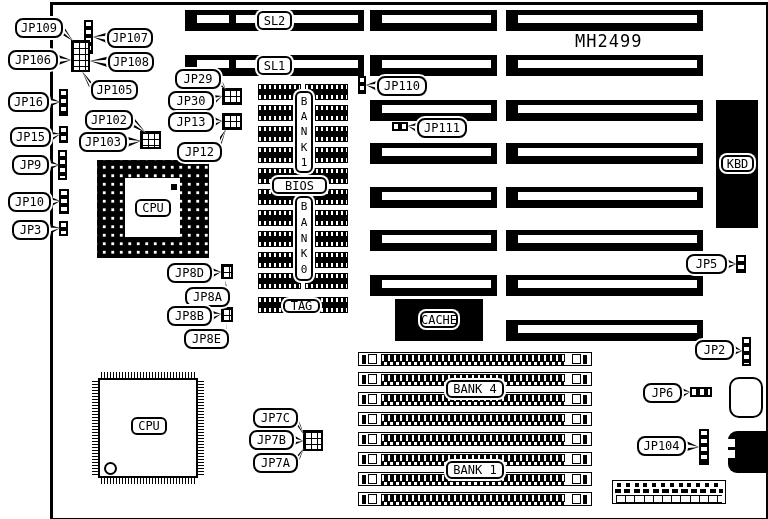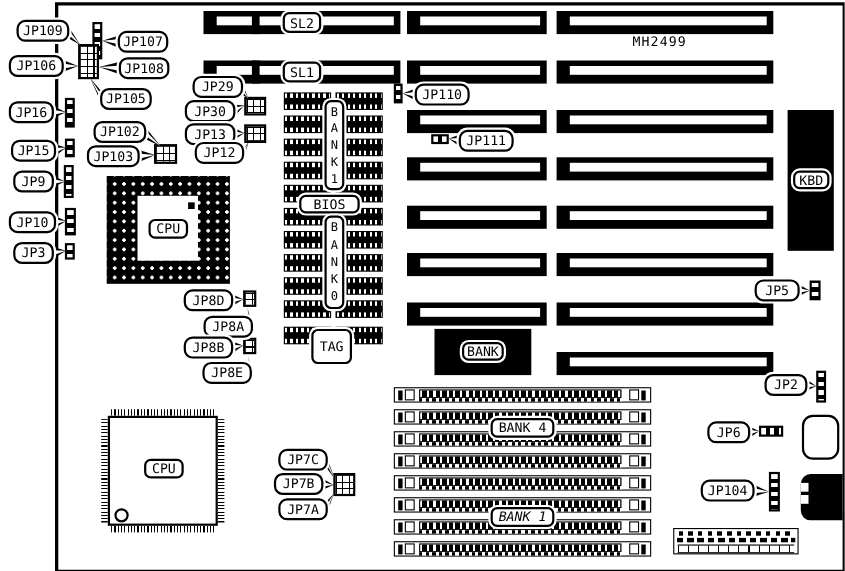--- a/index.html
+++ b/index.html
@@ -56,21 +56,21 @@
       background-image:repeating-linear-gradient(90deg,#000 0 1px,rgba(0,0,0,0) 1px 6px),
                        repeating-linear-gradient(180deg,#000 0 1px,rgba(0,0,0,0) 1px 6px);}
   .plabel{position:absolute;background:#fff;border:2px solid #000;border-radius:6px;
       box-sizing:border-box;display:flex;align-items:center;justify-content:center;
       font-size:12px;line-height:1;text-align:center;box-shadow:0 0 0 2px #fff;z-index:30;}
   .plabel.vert{white-space:pre;font-size:11px;}
   .callout{position:absolute;background:#fff;border:2px solid #000;border-radius:8px;
       box-sizing:border-box;display:flex;align-items:center;justify-content:center;
       font-size:12px;line-height:1;box-shadow:0 0 0 2px #fff;z-index:40;}
   #leaders{position:absolute;left:0;top:0;z-index:25;}
-  .title-text{position:absolute;font-size:12px;letter-spacing:1px;z-index:4;}
+  .title-text{position:absolute;font-size:17px;letter-spacing:1px;z-index:4;}
 </style>
 </head>
 <body>
 
 <div id="stage">
   <div class="title-text" style="left: 575px; top: 31px;">MH2499</div>
   <svg id="leaders" width="768" height="519">
       <polygon points="61,22 61,34 73,41" fill="#000000"></polygon>
       <polygon points="61,25.5 61,30.5 73,41" fill="#ffffff"></polygon>
       <polygon points="109,32 109,44 93,37" fill="#000000"></polygon>
@@ -416,51 +416,51 @@
       <div class="jmp-in strip-h"></div>
     </div>
     <div class="jmp" style="left: 699px; top: 429px; width: 10px; height: 36px;">
       <div class="jmp-in strip-v"></div>
     </div>
     <div class="plabel" style="left: 257px; top: 11px; width: 35px; height: 19px;">SL2</div>
     <div class="plabel" style="left: 257px; top: 56px; width: 35px; height: 19px;">SL1</div>
     <div class="plabel" style="left: 135px; top: 199px; width: 36px; height: 18px;">CPU</div>
     <div class="plabel" style="left: 131px; top: 417px; width: 36px; height: 18px;">CPU</div>
     <div class="plabel" style="left: 721px; top: 155px; width: 33px; height: 17px;">KBD</div>
-    <div class="plabel" style="left: 420px; top: 311px; width: 38px; height: 17px;">BANK</div>
+    <div class="plabel" style="left: 420px; top: 311px; width: 38px; height: 17px;">CACHE</div>
     <div class="plabel" style="left: 272px; top: 177px; width: 55px; height: 17px;">BIOS</div>
-    <div class="plabel" style="left: 283px; top: 299px; width: 37px; height: 32px;">TAG</div>
+    <div class="plabel" style="left: 283px; top: 299px; width: 37px; height: 14px;">TAG</div>
     <div class="plabel vert" style="left: 295px; top: 91px; width: 18px; height: 82px; line-height: 15.2px;">B
 A
 N
 K
 1</div>
     <div class="plabel vert" style="left: 295px; top: 196px; width: 18px; height: 85px; line-height: 15.8px;">B
 A
 N
 K
 0</div>
     <div class="plabel" style="left: 446px; top: 380px; width: 58px; height: 18px;">BANK 4</div>
-    <div class="plabel" style="left: 446px; top: 461px; width: 58px; height: 18px; font-style: italic;">BANK 1</div>
+    <div class="plabel" style="left: 446px; top: 461px; width: 58px; height: 18px;">BANK 1</div>
     <div class="callout" style="left: 15px; top: 18px; width: 48px; height: 20px;">JP109</div>
     <div class="callout" style="left: 107px; top: 28px; width: 46px; height: 20px;">JP107</div>
     <div class="callout" style="left: 8px; top: 50px; width: 50px; height: 20px;">JP106</div>
     <div class="callout" style="left: 108px; top: 52px; width: 46px; height: 20px;">JP108</div>
     <div class="callout" style="left: 91px; top: 80px; width: 47px; height: 20px;">JP105</div>
     <div class="callout" style="left: 8px; top: 92px; width: 41px; height: 20px;">JP16</div>
     <div class="callout" style="left: 85px; top: 110px; width: 48px; height: 20px;">JP102</div>
     <div class="callout" style="left: 10px; top: 127px; width: 41px; height: 20px;">JP15</div>
     <div class="callout" style="left: 79px; top: 132px; width: 48px; height: 20px;">JP103</div>
     <div class="callout" style="left: 12px; top: 155px; width: 37px; height: 20px;">JP9</div>
     <div class="callout" style="left: 8px; top: 192px; width: 43px; height: 20px;">JP10</div>
     <div class="callout" style="left: 12px; top: 220px; width: 37px; height: 20px;">JP3</div>
     <div class="callout" style="left: 175px; top: 69px; width: 46px; height: 20px;">JP29</div>
     <div class="callout" style="left: 168px; top: 91px; width: 46px; height: 20px;">JP30</div>
     <div class="callout" style="left: 168px; top: 112px; width: 46px; height: 20px;">JP13</div>
-    <div class="callout" style="left: 177px; top: 129px; width: 45px; height: 20px;">JP12</div>
+    <div class="callout" style="left: 177px; top: 142px; width: 45px; height: 20px;">JP12</div>
     <div class="callout" style="left: 377px; top: 76px; width: 50px; height: 20px;">JP110</div>
     <div class="callout" style="left: 417px; top: 118px; width: 50px; height: 20px;">JP111</div>
     <div class="callout" style="left: 167px; top: 263px; width: 45px; height: 20px;">JP8D</div>
     <div class="callout" style="left: 185px; top: 287px; width: 45px; height: 20px;">JP8A</div>
     <div class="callout" style="left: 167px; top: 306px; width: 45px; height: 20px;">JP8B</div>
     <div class="callout" style="left: 184px; top: 329px; width: 45px; height: 20px;">JP8E</div>
     <div class="callout" style="left: 253px; top: 408px; width: 45px; height: 20px;">JP7C</div>
     <div class="callout" style="left: 249px; top: 430px; width: 45px; height: 20px;">JP7B</div>
     <div class="callout" style="left: 253px; top: 453px; width: 45px; height: 20px;">JP7A</div>
     <div class="callout" style="left: 686px; top: 254px; width: 41px; height: 20px;">JP5</div>

